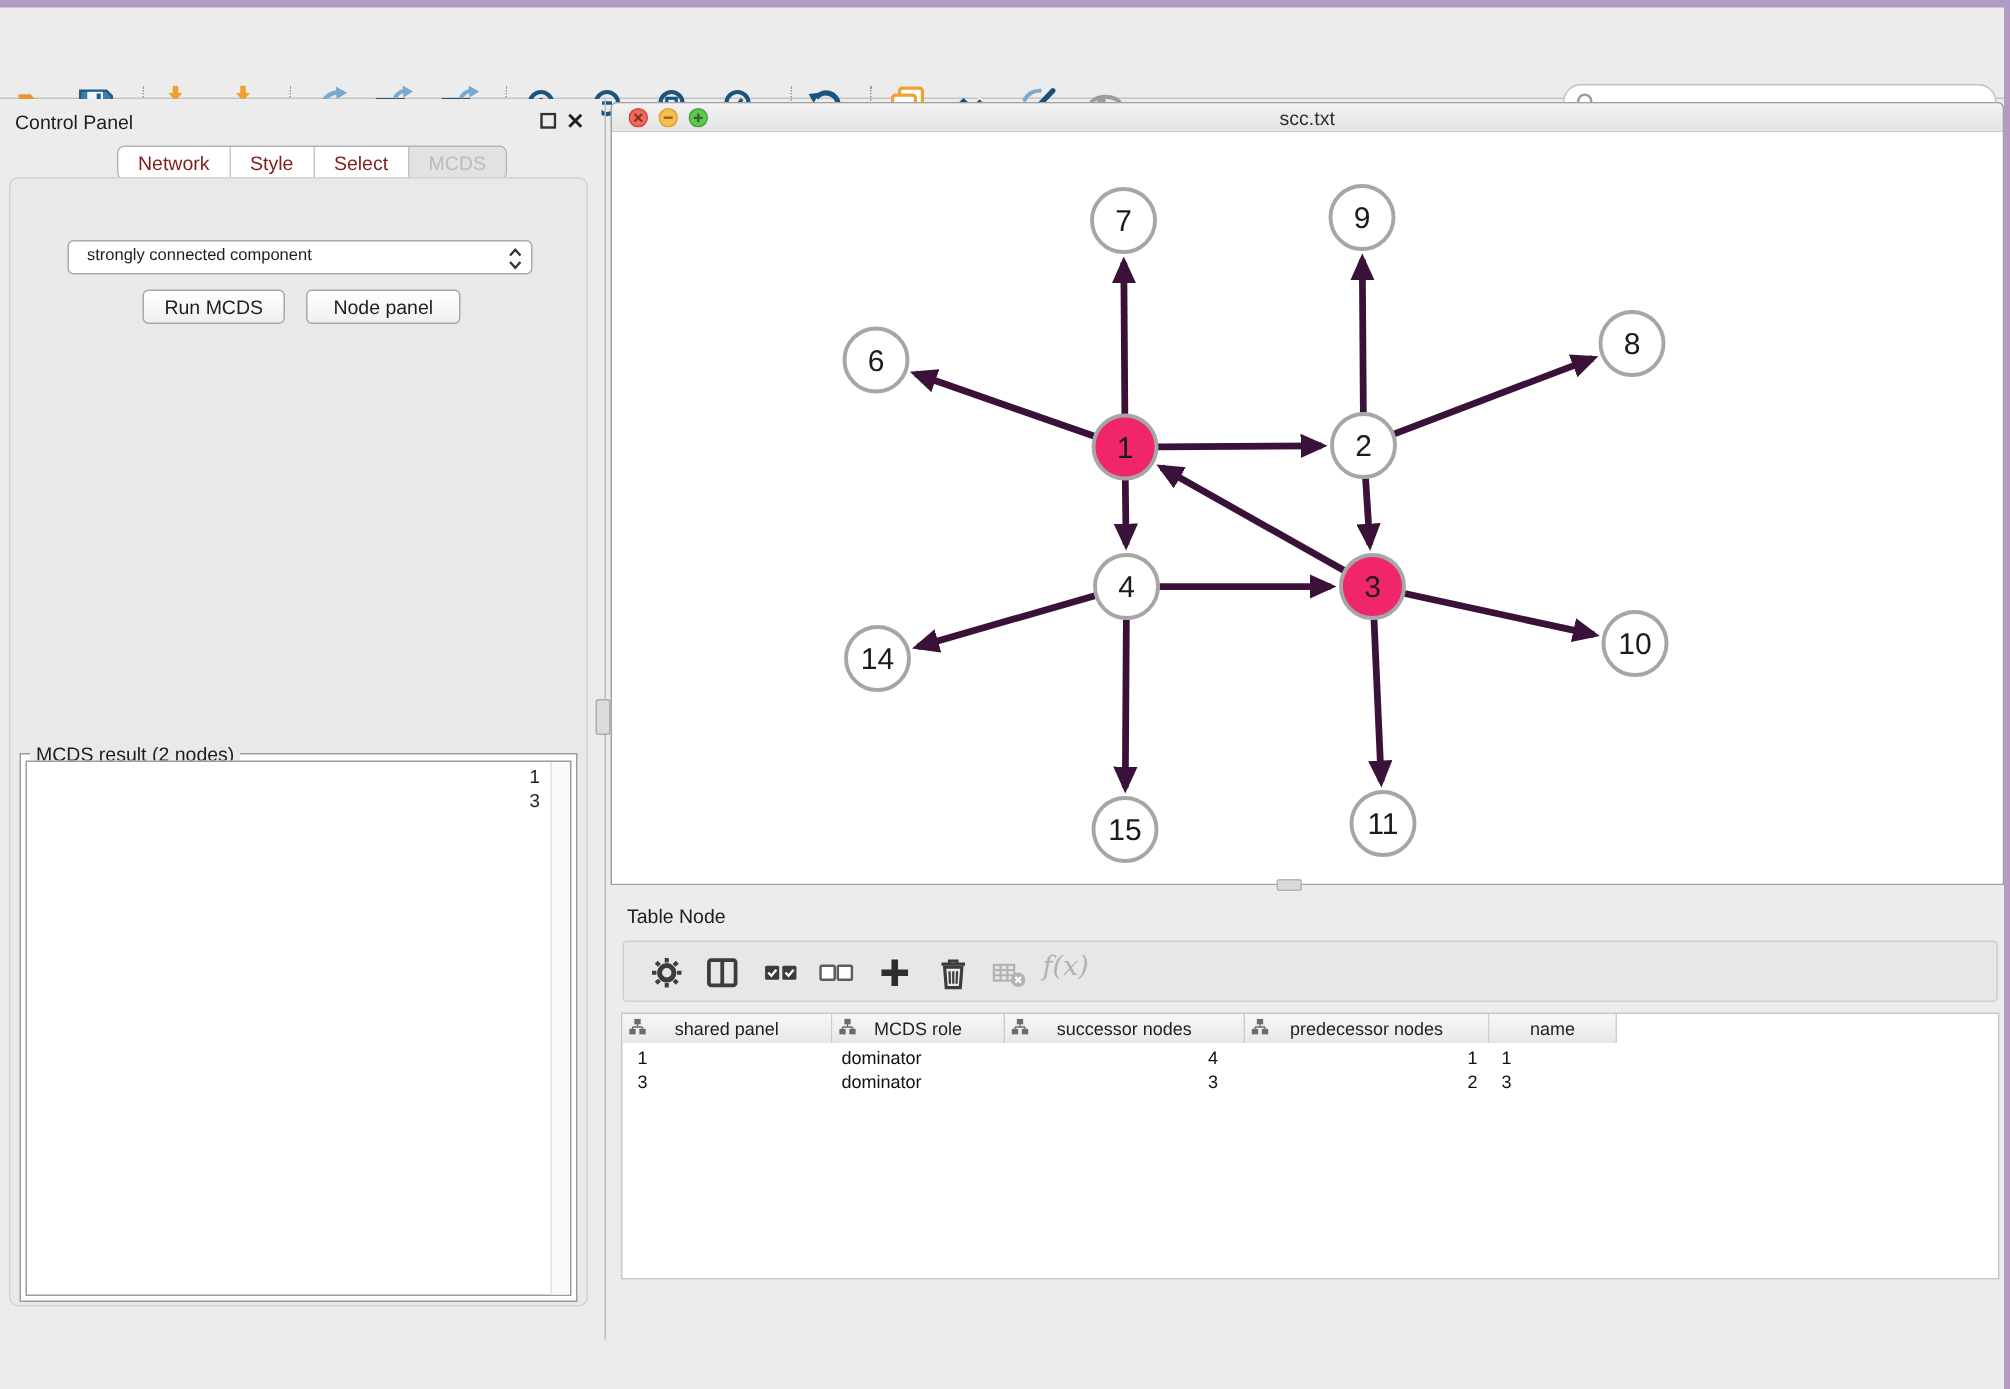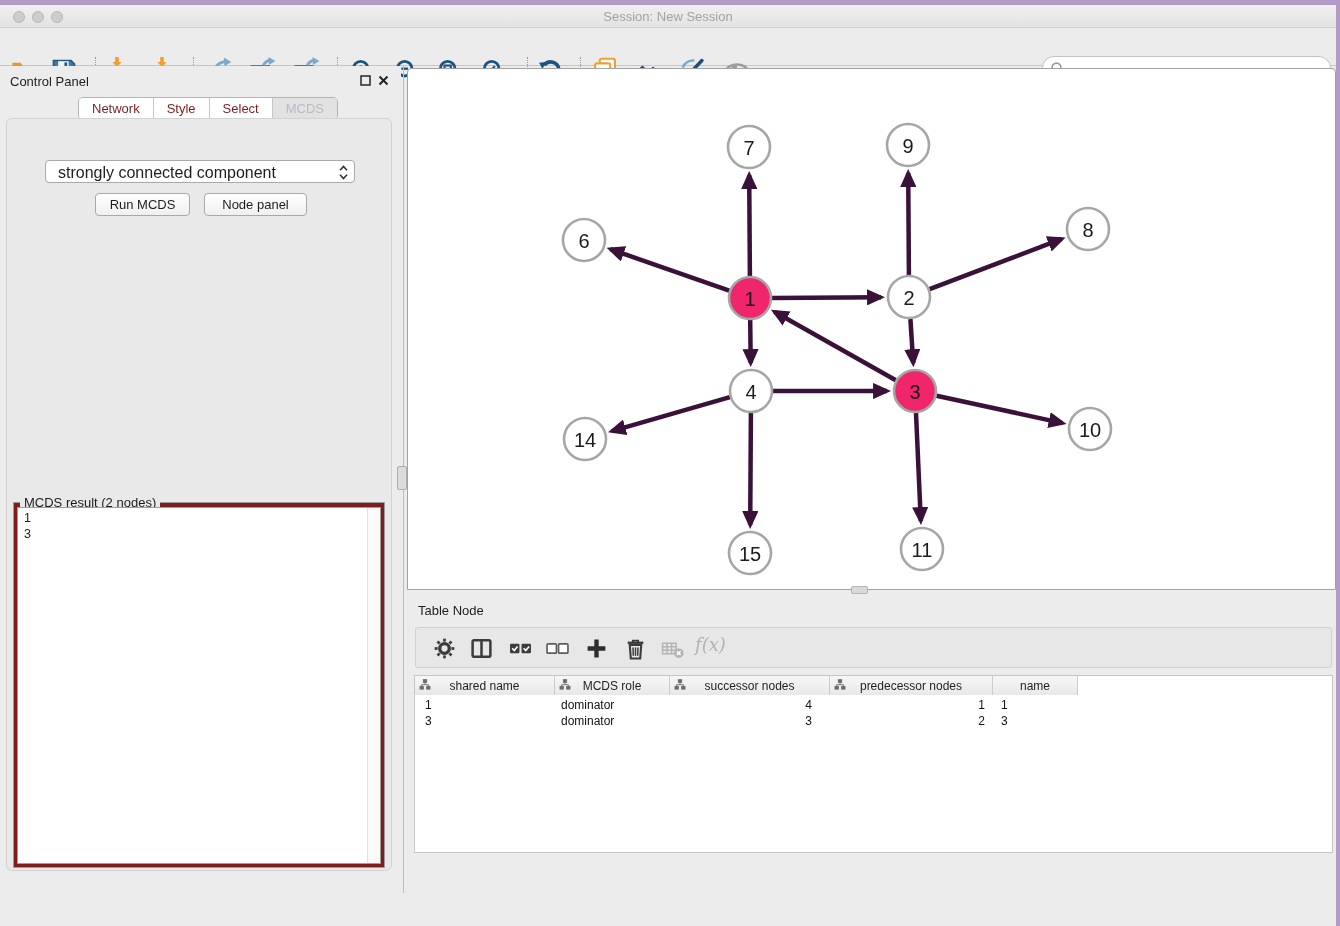--- a/index.html
+++ b/index.html
@@ -39,29 +39,29 @@
                overflow:hidden; background:#fff; }
   .seg { padding:3px 13px; font-size:13px; line-height:15px; background:#fff;
          color:#7f1d1d; white-space:nowrap; cursor:pointer; }
   .seg + .seg { border-left:1px solid #c6c6c6; }
   .seg.active { background:#e2e2e2; color:#b7bcc2; }
   #cp-body { position:absolute; left:6px; top:52px; width:386px; height:753px;
              background:#e9e9e9; border:1px solid #d2d2d2; border-radius:6px; }
   #opt-label { position:absolute; left:0; top:20px; width:100%; text-align:center; font-size:13px; }
   #criterion-select { position:absolute; left:38px; top:41px; width:310px; height:23px;
                       background:#fff; border:1px solid #a9a9a9; border-radius:4px; cursor:pointer; }
-  #criterion-select .val { position:absolute; left:12px; top:3px; font-size:16px; }
+  #criterion-select .val { position:absolute; left:12px; top:3px; font-size:11px; }
   #criterion-select svg { position:absolute; right:4px; top:2px; }
   .cp-btn { position:absolute; top:74px; height:23px; background:linear-gradient(#ffffff,#f0f0f0);
             border:1px solid #a9a9a9; border-radius:4px; font-size:13px; text-align:center;
             line-height:21px; cursor:pointer; }
   #run-btn { left:88px; width:95px; }
   #closepanel-btn { left:197px; width:103px; }
   #result-box { position:absolute; left:6px; top:383px; width:372px; height:366px;
-                border:1px solid #9c9c9c; background:#7f1d1d; }
+                border:1px solid #9c9c9c; background:#ffffff;text-align:right; }
   #result-legend { position:absolute; left:6px; top:-8px; background:#e9e9e9;
                    padding:0 4px; font-size:13px; }
   #result-scroll { position:absolute; left:3px; top:4px; right:3px; bottom:3px;
                    background:#fff; border:1px solid #9d9d9d; }
   #result-items { position:absolute; left:0; top:0; right:14px; bottom:0;
                   padding:2px 6px; font-size:12.5px; line-height:16px; }
   #result-sbar { position:absolute; right:0; top:0; width:13px; height:100%;
                  background:#fafafa; border-left:1px solid #e2e2e2; }
 
   
@@ -122,26 +122,20 @@
   #memory-dot { position:absolute; left:7px; top:5px; width:12px; height:12px;
                 border-radius:50%; background:#1f9e2e; }
   #memory-label { position:absolute; left:24px; top:3px; font-size:13px; }
 </style>
 </head>
 <body>
 
 <div id="page">
 <div id="app">
 
-  <div id="titlebar">
-    <div class="tl-gray" style="left:13px"></div>
-    <div class="tl-gray" style="left:32px"></div>
-    <div class="tl-gray" style="left:51px"></div>
-    <div id="win-title">Session: New Session</div>
-  </div>
 
   <div id="main-toolbar">
     <div class="tb-icon" style="left:10px">
       <svg viewBox="0 0 24 24">
             <path d="M2 5h7l2 2.5h2v2H4.5L3 19H2z" fill="#e9952c"></path>
             <path d="M4.7 9.5H22.3L19 19H2z" fill="#f5b34a" stroke="#d08118" stroke-width="1"></path>
           </svg>
     </div>
     <div class="tb-icon" style="left:50px">
       <svg viewBox="0 0 24 24">
@@ -341,20 +335,47 @@
           <div id="result-sbar"></div>
         </div>
       </div>
     </div>
   </div>
 
   <div id="v-divider"></div>
   <div id="v-grip"></div>
 
   <div id="net-window">
+    <div id="net-titlebar">
+      <div class="tlight" style="left:11px">
+        <svg width="13" height="13" viewBox="0 0 13 13">
+              <circle cx="6.5" cy="6.5" r="6" fill="#ee6a5f" stroke="#d2453a" stroke-width="1"></circle>
+              <g stroke="#8f2b22" stroke-width="1.4">
+                <line x1="4" y1="4" x2="9" y2="9"></line>
+                <line x1="9" y1="4" x2="4" y2="9"></line>
+              </g>
+            </svg>
+      </div>
+      <div class="tlight" style="left:31px">
+        <svg width="13" height="13" viewBox="0 0 13 13">
+              <circle cx="6.5" cy="6.5" r="6" fill="#f5bf4e" stroke="#df9e37" stroke-width="1"></circle>
+              <line x1="3.5" y1="6.5" x2="9.5" y2="6.5" stroke="#99671d" stroke-width="1.6"></line>
+            </svg>
+      </div>
+      <div class="tlight" style="left:51px">
+        <svg width="13" height="13" viewBox="0 0 13 13">
+              <circle cx="6.5" cy="6.5" r="6" fill="#61c554" stroke="#46a23b" stroke-width="1"></circle>
+              <g stroke="#2c6b27" stroke-width="1.5">
+                <line x1="3.5" y1="6.5" x2="9.5" y2="6.5"></line>
+                <line x1="6.5" y1="3.5" x2="6.5" y2="9.5"></line>
+              </g>
+            </svg>
+      </div>
+      <div id="net-title">scc.txt</div>
+    </div>
     <div id="graph-canvas">
       <svg id="graph-svg" width="927" height="501">
             <defs>
               <marker id="arrowhead" markerWidth="4" markerHeight="3.6" refX="3.1" refY="1.8" orient="auto">
                 <path d="M0 0 L4 1.8 L0 3.6 z" fill="#3a1139"></path>
               </marker>
             </defs>
             <line x1="341.9" y1="188.0" x2="341.2" y2="87.0" stroke="#3a1139" stroke-width="4.5" marker-end="url(#arrowhead)"></line>
             <line x1="321.2" y1="202.7" x2="202.4" y2="161.2" stroke="#3a1139" stroke-width="4.5" marker-end="url(#arrowhead)"></line>
             <line x1="364.0" y1="209.9" x2="473.0" y2="209.2" stroke="#3a1139" stroke-width="4.5" marker-end="url(#arrowhead)"></line>
@@ -507,21 +528,21 @@
       <div id="tbl-header">
             <div class="th-cell" style="width: 140px;">
               <svg class="tree-ic" width="12" height="12" viewBox="0 0 18 18">
                 <g stroke="#6b6b6b" stroke-width="1.3" fill="#6b6b6b">
                   <rect x="6.5" y="1" width="5" height="4.2"></rect>
                   <path d="M9 5.2 V8.5 M4 8.5 H14 M4 8.5 V11 M14 8.5 V11" fill="none"></path>
                   <rect x="1.5" y="11" width="5" height="4.2"></rect>
                   <rect x="11.5" y="11" width="5" height="4.2"></rect>
                 </g>
               </svg>
-              <span>shared name</span>
+              <span>shared panel</span>
             </div>
             <div class="th-cell" style="width: 115px;">
               <svg class="tree-ic" width="12" height="12" viewBox="0 0 18 18">
                 <g stroke="#6b6b6b" stroke-width="1.3" fill="#6b6b6b">
                   <rect x="6.5" y="1" width="5" height="4.2"></rect>
                   <path d="M9 5.2 V8.5 M4 8.5 H14 M4 8.5 V11 M14 8.5 V11" fill="none"></path>
                   <rect x="1.5" y="11" width="5" height="4.2"></rect>
                   <rect x="11.5" y="11" width="5" height="4.2"></rect>
                 </g>
               </svg>

